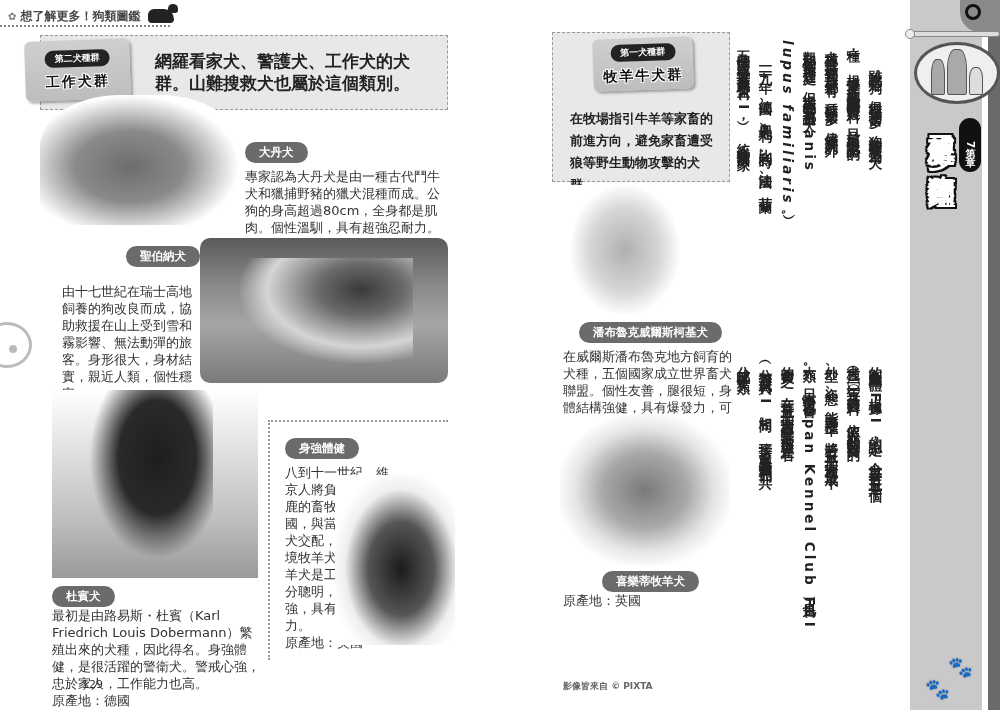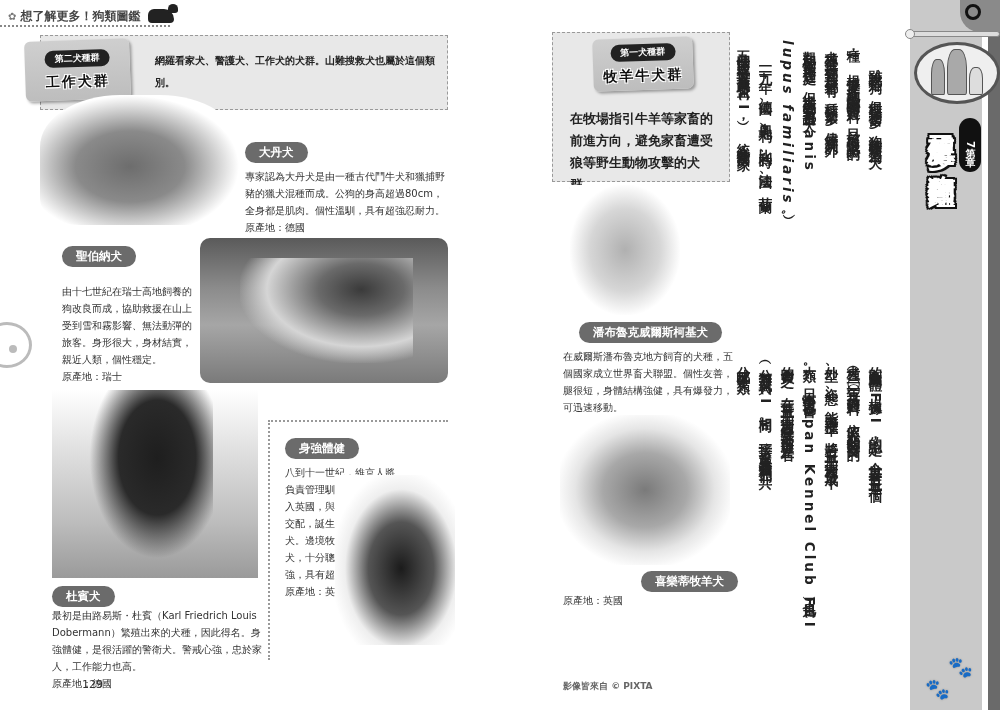--- a/index.html
+++ b/index.html
@@ -13,25 +13,25 @@
   .run-header .paw { font-size: 10px; color: #777; }
   .run-header .dog-sil { width: 26px; height: 14px; background: #222; border-radius: 6px 10px 4px 4px; margin-left: 4px; position: relative; }
   .run-header .dog-sil::before { content: ""; position: absolute; right: -4px; top: -5px; width: 10px; height: 9px; background: #222; border-radius: 50% 50% 30% 30%; }
   .run-rule { left: 0; top: 25px; width: 170px; border-top: 2px dotted #888; }
 
   
   .group-box { background: #e8e8e8; border: 1px dashed #999; }
   .tag-card { background: linear-gradient(#cfcfcf, #bdbdbd); border-radius: 6px; box-shadow: 2px 2px 3px rgba(0,0,0,0.35); display: flex; flex-direction: column; align-items: center; justify-content: center; gap: 6px; }
   .tag-small { background: #222; color: #fff; font-size: 9px; font-weight: bold; padding: 2px 10px; border-radius: 10px; }
   .tag-big { font-size: 14px; font-weight: bold; color: #111; text-shadow: 1px 1px 0 #fff, -1px -1px 0 #fff, 1px -1px 0 #fff, -1px 1px 0 #fff; letter-spacing: 2px; }
-  .group-desc { font-size: 10px; font-weight: bold; line-height: 22px; color: #222; }
+  .group-desc { font-size: 17px; font-weight: bold; line-height: 22px; color: #222; }
 
   
   .pill { background: #6b6b6b; color: #fff; font-size: 11.5px; font-weight: bold; padding: 3px 14px; border-radius: 11px; display: inline-block; white-space: nowrap; }
-  .desc { font-size: 10px; line-height: 17px; color: #333; }
+  .desc { font-size: 13px; line-height: 17px; color: #333; }
 
   
   .photo { overflow: hidden; }
   .photo-greatdane { background: radial-gradient(ellipse at 45% 55%, #6d6d6d 0%, #8a8a8a 35%, #fff 70%); border-radius: 40% 40% 20% 20%; }
   .photo-stbernard { border-radius: 10px; background: linear-gradient(180deg, #5a5a5a 0%, #8c8c8c 35%, #a6a6a6 60%, #7a7a7a 100%); }
   .photo-stbernard .dog { position: absolute; left: 16%; top: 14%; width: 70%; height: 72%; background: radial-gradient(ellipse at 70% 30%, #3a3a3a 0%, #6a6a6a 25%, #d5d5d5 55%, transparent 72%); }
   .photo-doberman { background: linear-gradient(180deg, #fff 0%, #e2e2e2 30%, #bdbdbd 70%, #9a9a9a 100%); }
   .photo-doberman .dog { position: absolute; left: 18%; top: 0; width: 60%; height: 90%; background: radial-gradient(ellipse at 55% 40%, #1e1e1e 0%, #2a2a2a 40%, transparent 70%); }
   .photo-corgi { background: radial-gradient(ellipse at 50% 50%, #b0b0b0 0%, #d6d6d6 45%, #fff 72%); }
   .photo-collie { background: radial-gradient(ellipse at 55% 55%, #1b1b1b 0%, #555 35%, #eee 60%, #fff 75%); }
@@ -83,21 +83,21 @@
 <div class="abs group-desc" style="left:155px; top:50px; width:285px;">網羅看家犬、警護犬、工作犬的犬群。山難搜救犬也屬於這個類別。</div>
 
 <div class="abs photo photo-greatdane" style="left:40px; top:95px; width:200px; height:130px;"></div>
 <div class="abs" style="left:245px; top:141px; width:200px;">
   <span class="pill">大丹犬</span>
   <div class="desc" style="margin-top:5px;">專家認為大丹犬是由一種古代鬥牛犬和獵捕野豬的獵犬混種而成。公狗的身高超過80cm，全身都是肌肉。個性溫馴，具有超強忍耐力。</div>
   <div class="desc">原產地：德國</div>
 </div>
 
 <div class="abs" style="left:62px; top:245px; width:138px;">
-  <div style=""><span class="pill">聖伯納犬</span></div>
+  <div style="text-align:right;"><span class="pill">聖伯納犬</span></div>
   <div class="desc" style="margin-top:16px;">由十七世紀在瑞士高地飼養的狗改良而成，協助救援在山上受到雪和霧影響、無法動彈的旅客。身形很大，身材結實，親近人類，個性穩定。</div>
   <div class="desc">原產地：瑞士</div>
 </div>
 <div class="abs photo photo-stbernard" style="left:200px; top:238px; width:248px; height:145px;">
     <div class="dog"></div>
   </div>
 
 <div class="abs photo photo-doberman" style="left:52px; top:390px; width:206px; height:188px;">
     <div class="dog"></div>
   </div>
@@ -126,21 +126,21 @@
 
 <div class="abs photo photo-corgi" style="left:570px; top:185px; width:110px; height:130px;"></div>
 <div class="abs" style="left:563px; top:321px; width:175px;">
   <div style="text-align:center;"><span class="pill">潘布魯克威爾斯柯基犬</span></div>
   <div class="desc" style="margin-top:5px;">在威爾斯潘布魯克地方飼育的犬種，五個國家成立世界畜犬聯盟。個性友善，腿很短，身體結構強健，具有爆發力，可迅速移動。</div>
   <div class="desc">原產地：英國</div>
 </div>
 
 <div class="abs photo photo-sheltie" style="left:560px; top:415px; width:170px; height:150px;"></div>
 <div class="abs" style="left:563px; top:570px; width:175px;">
-  <div style="text-align:right;"><span class="pill">喜樂蒂牧羊犬</span></div>
+  <div style="text-align:center;"><span class="pill">喜樂蒂牧羊犬</span></div>
   <div class="desc">原產地：英國</div>
 </div>
 <div class="abs credit" style="left:563px; top:680px;font-weight:bold;">影像皆來自 © PIXTA</div>
 
 <div class="abs" style="left:742px; top:40px; width:145px; height:300px; display:flex; flex-direction:row-reverse; gap:0;">
   <div class="vcol" style="padding-top:18px;">雖說都是狗，但種類相當多。狗的種類稱為「犬</div>
   <div class="vcol">種」，根據世界各地的認證團體資料，目前經過認證的</div>
   <div class="vcol">犬種從三百種到八百種都有，種類繁多。儘管狗的外</div>
   <div class="vcol">觀和個性大相逕庭，但犬種的學名都是「犬」（Canis</div>
   <div class="vcol" style="font-style:italic;">lupus familiaris）。</div>

